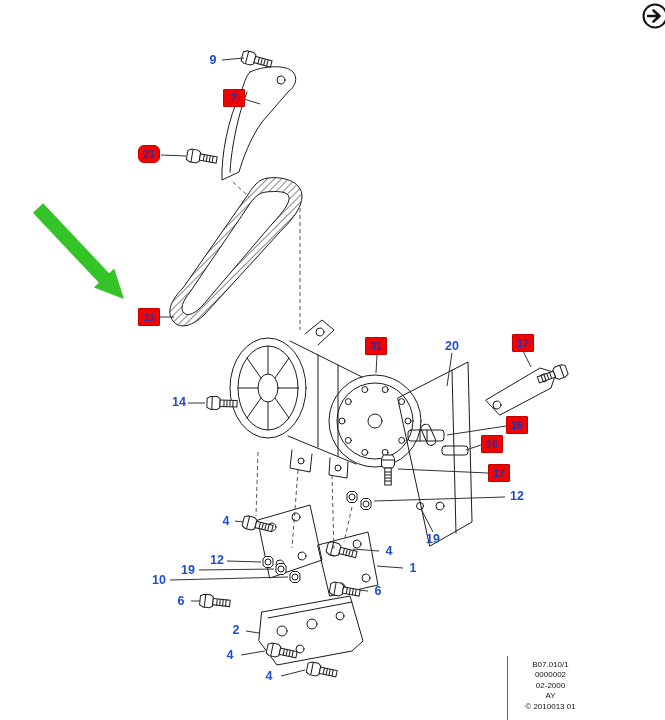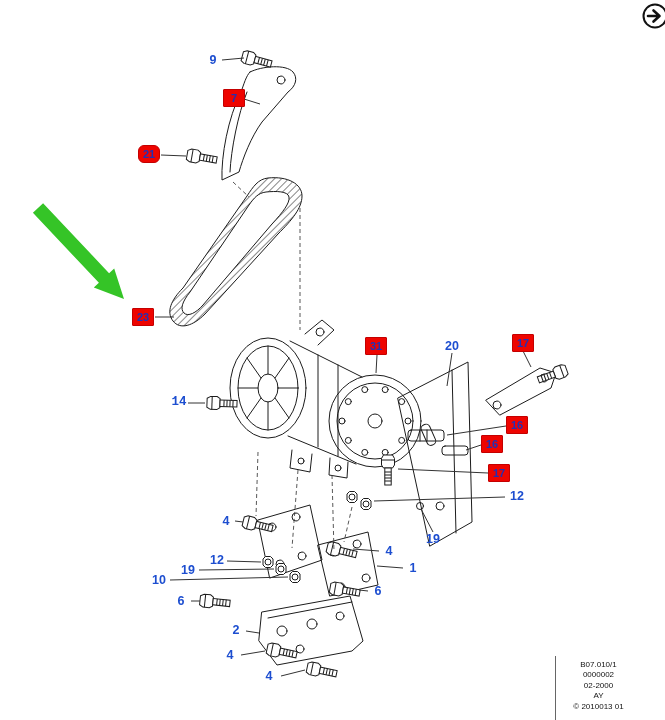--- a/index.html
+++ b/index.html
@@ -22,21 +22,21 @@
   }
   .callout.boxed{
     width:22px;height:18px;display:flex;align-items:center;justify-content:center;
     background:var(--highlight-box,#ee0400);color:var(--boxed-text,#2330b4);
     font-size:11px;border:1px solid #c40000;border-radius:1px;
   }
   .next-btn{position:absolute;left:641px;top:2px;width:32px;height:30px;cursor:pointer}
   .titleblock{
     position:absolute;left:507px;top:656px;width:82px;height:64px;
     border-left:1px solid #666;padding:4px 4px 0 8px;
-    font-size:8px;line-height:10.4px;text-align:center;color:#111;margin-left:48px;
+    font-size:8px;line-height:10.4px;text-align:center;color:#111;
   }
 </style>
 </head>
 <body>
 
 <svg class="art" viewBox="0 0 665 720">
   <defs>
     <pattern id="hatch" width="5" height="5" patternUnits="userSpaceOnUse" patternTransform="rotate(45)">
       <line x1="0" y1="0" x2="0" y2="5" stroke="#222" stroke-width="1.1"></line>
     </pattern>
@@ -194,25 +194,25 @@
     <line x1="281" y1="676" x2="305" y2="670"></line>
   </g>
 
   <polygon class="pointer-arrow" points="43.1,203.2 109.1,273.2 114.2,268.5 124,299 93.8,287.5 98.9,282.8 32.9,212.8"></polygon>
 </svg>
 
 <div class="callout-layer">
     <div class="callout" style="left: 213px; top: 60px;">9</div>
     <div class="callout boxed" style="left: 234px; top: 98px;">7</div>
     <div class="callout boxed" style="left: 149px; top: 154px; border-radius: 6px;">21</div>
-    <div class="callout boxed" style="left: 143px; top: 317px;">23</div>
+    <div class="callout boxed" style="left: 149px; top: 317px; font-family: Liberation Serif, serif;">23</div>
     <div class="callout boxed" style="left: 376px; top: 346px;">31</div>
     <div class="callout" style="left: 452px; top: 346px;">20</div>
     <div class="callout boxed" style="left: 523px; top: 343px;">17</div>
-    <div class="callout" style="left: 179px; top: 402px; font-family: Liberation Mono, monospace;">14</div>
+    <div class="callout" style="left: 179px; top: 402px;">14</div>
     <div class="callout boxed" style="left: 517px; top: 425px;">16</div>
     <div class="callout boxed" style="left: 492px; top: 444px;">16</div>
     <div class="callout boxed" style="left: 499px; top: 473px;">17</div>
     <div class="callout" style="left: 517px; top: 496px;">12</div>
     <div class="callout" style="left: 226px; top: 521px;">4</div>
     <div class="callout" style="left: 433px; top: 539px;">19</div>
     <div class="callout" style="left: 389px; top: 551px;">4</div>
     <div class="callout" style="left: 217px; top: 560px;">12</div>
     <div class="callout" style="left: 413px; top: 568px;">1</div>
     <div class="callout" style="left: 188px; top: 570px;">19</div>

